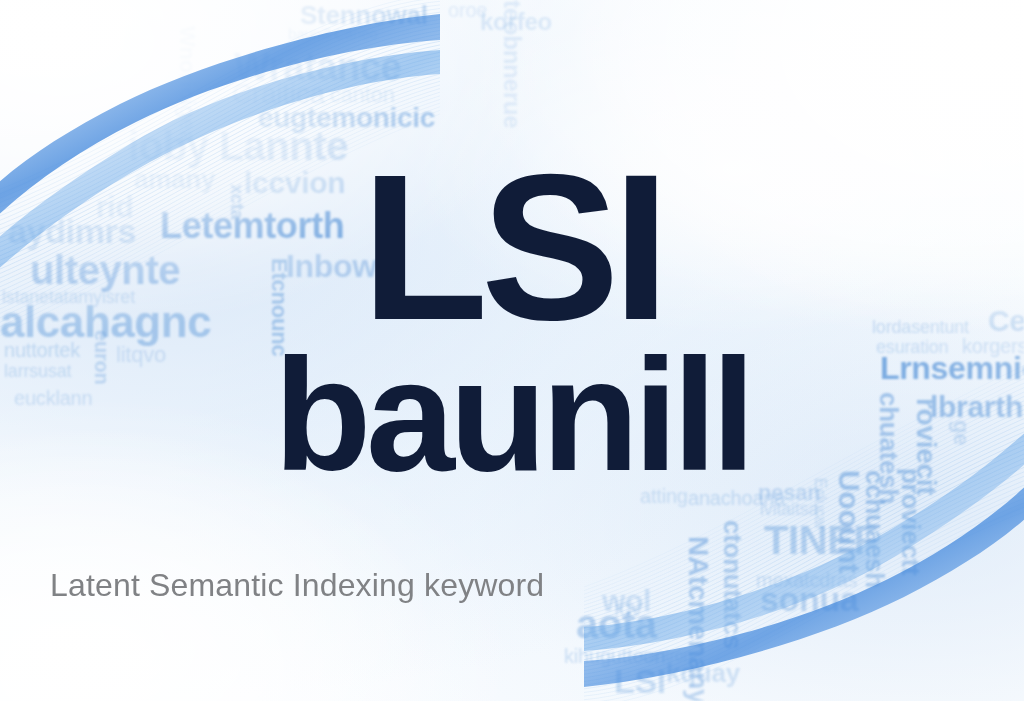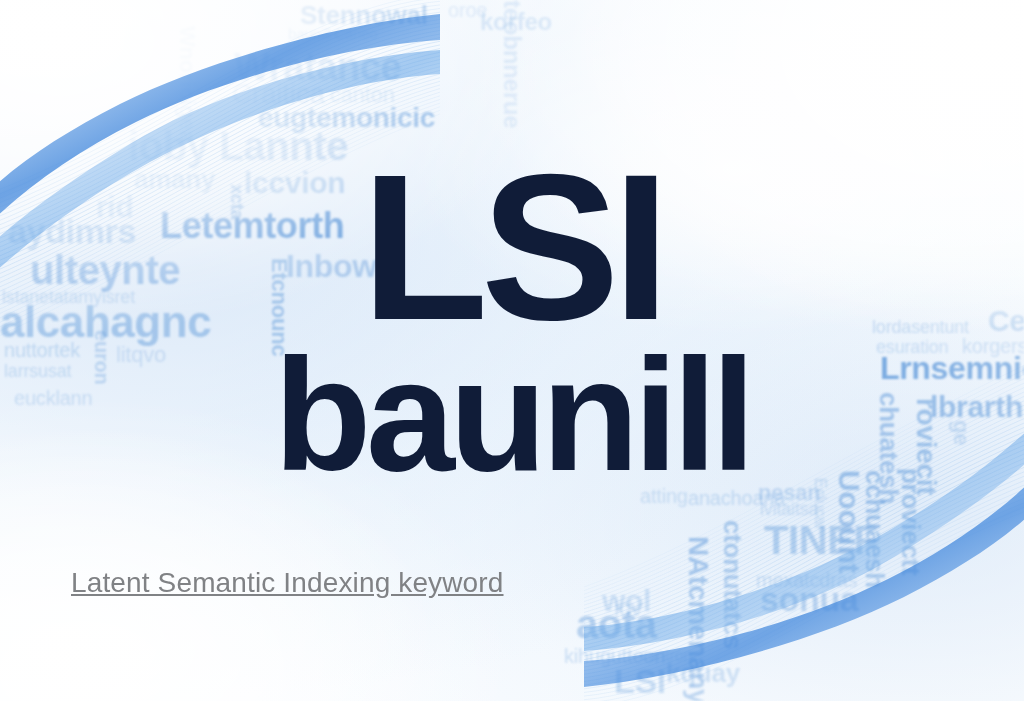--- a/index.html
+++ b/index.html
@@ -101,29 +101,28 @@
     font-weight: 700;
     color: #101c38;
     letter-spacing: -0.035em;
     line-height: 0.94;
   }
   #title-line-1 { font-size: 208px; }
   #title-line-2 { font-size: 160px; margin-top: -6px; }
 
   #subtitle {
     position: absolute;
-    left: 71px;
+    left: 50px;
     top: 567px;
     font-family: "Liberation Sans", sans-serif;
-    font-size: 28px;
+    font-size: 32px;
     font-weight: 400;
     color: #808285;
     letter-spacing: 0.005em;
     white-space: nowrap;
-    text-decoration: underline;
   }
 </style>
 </head>
 <body>
 
 <div id="canvas">
 
   <div class="wash wash-a"></div>
 
   <div id="wordcloud">

